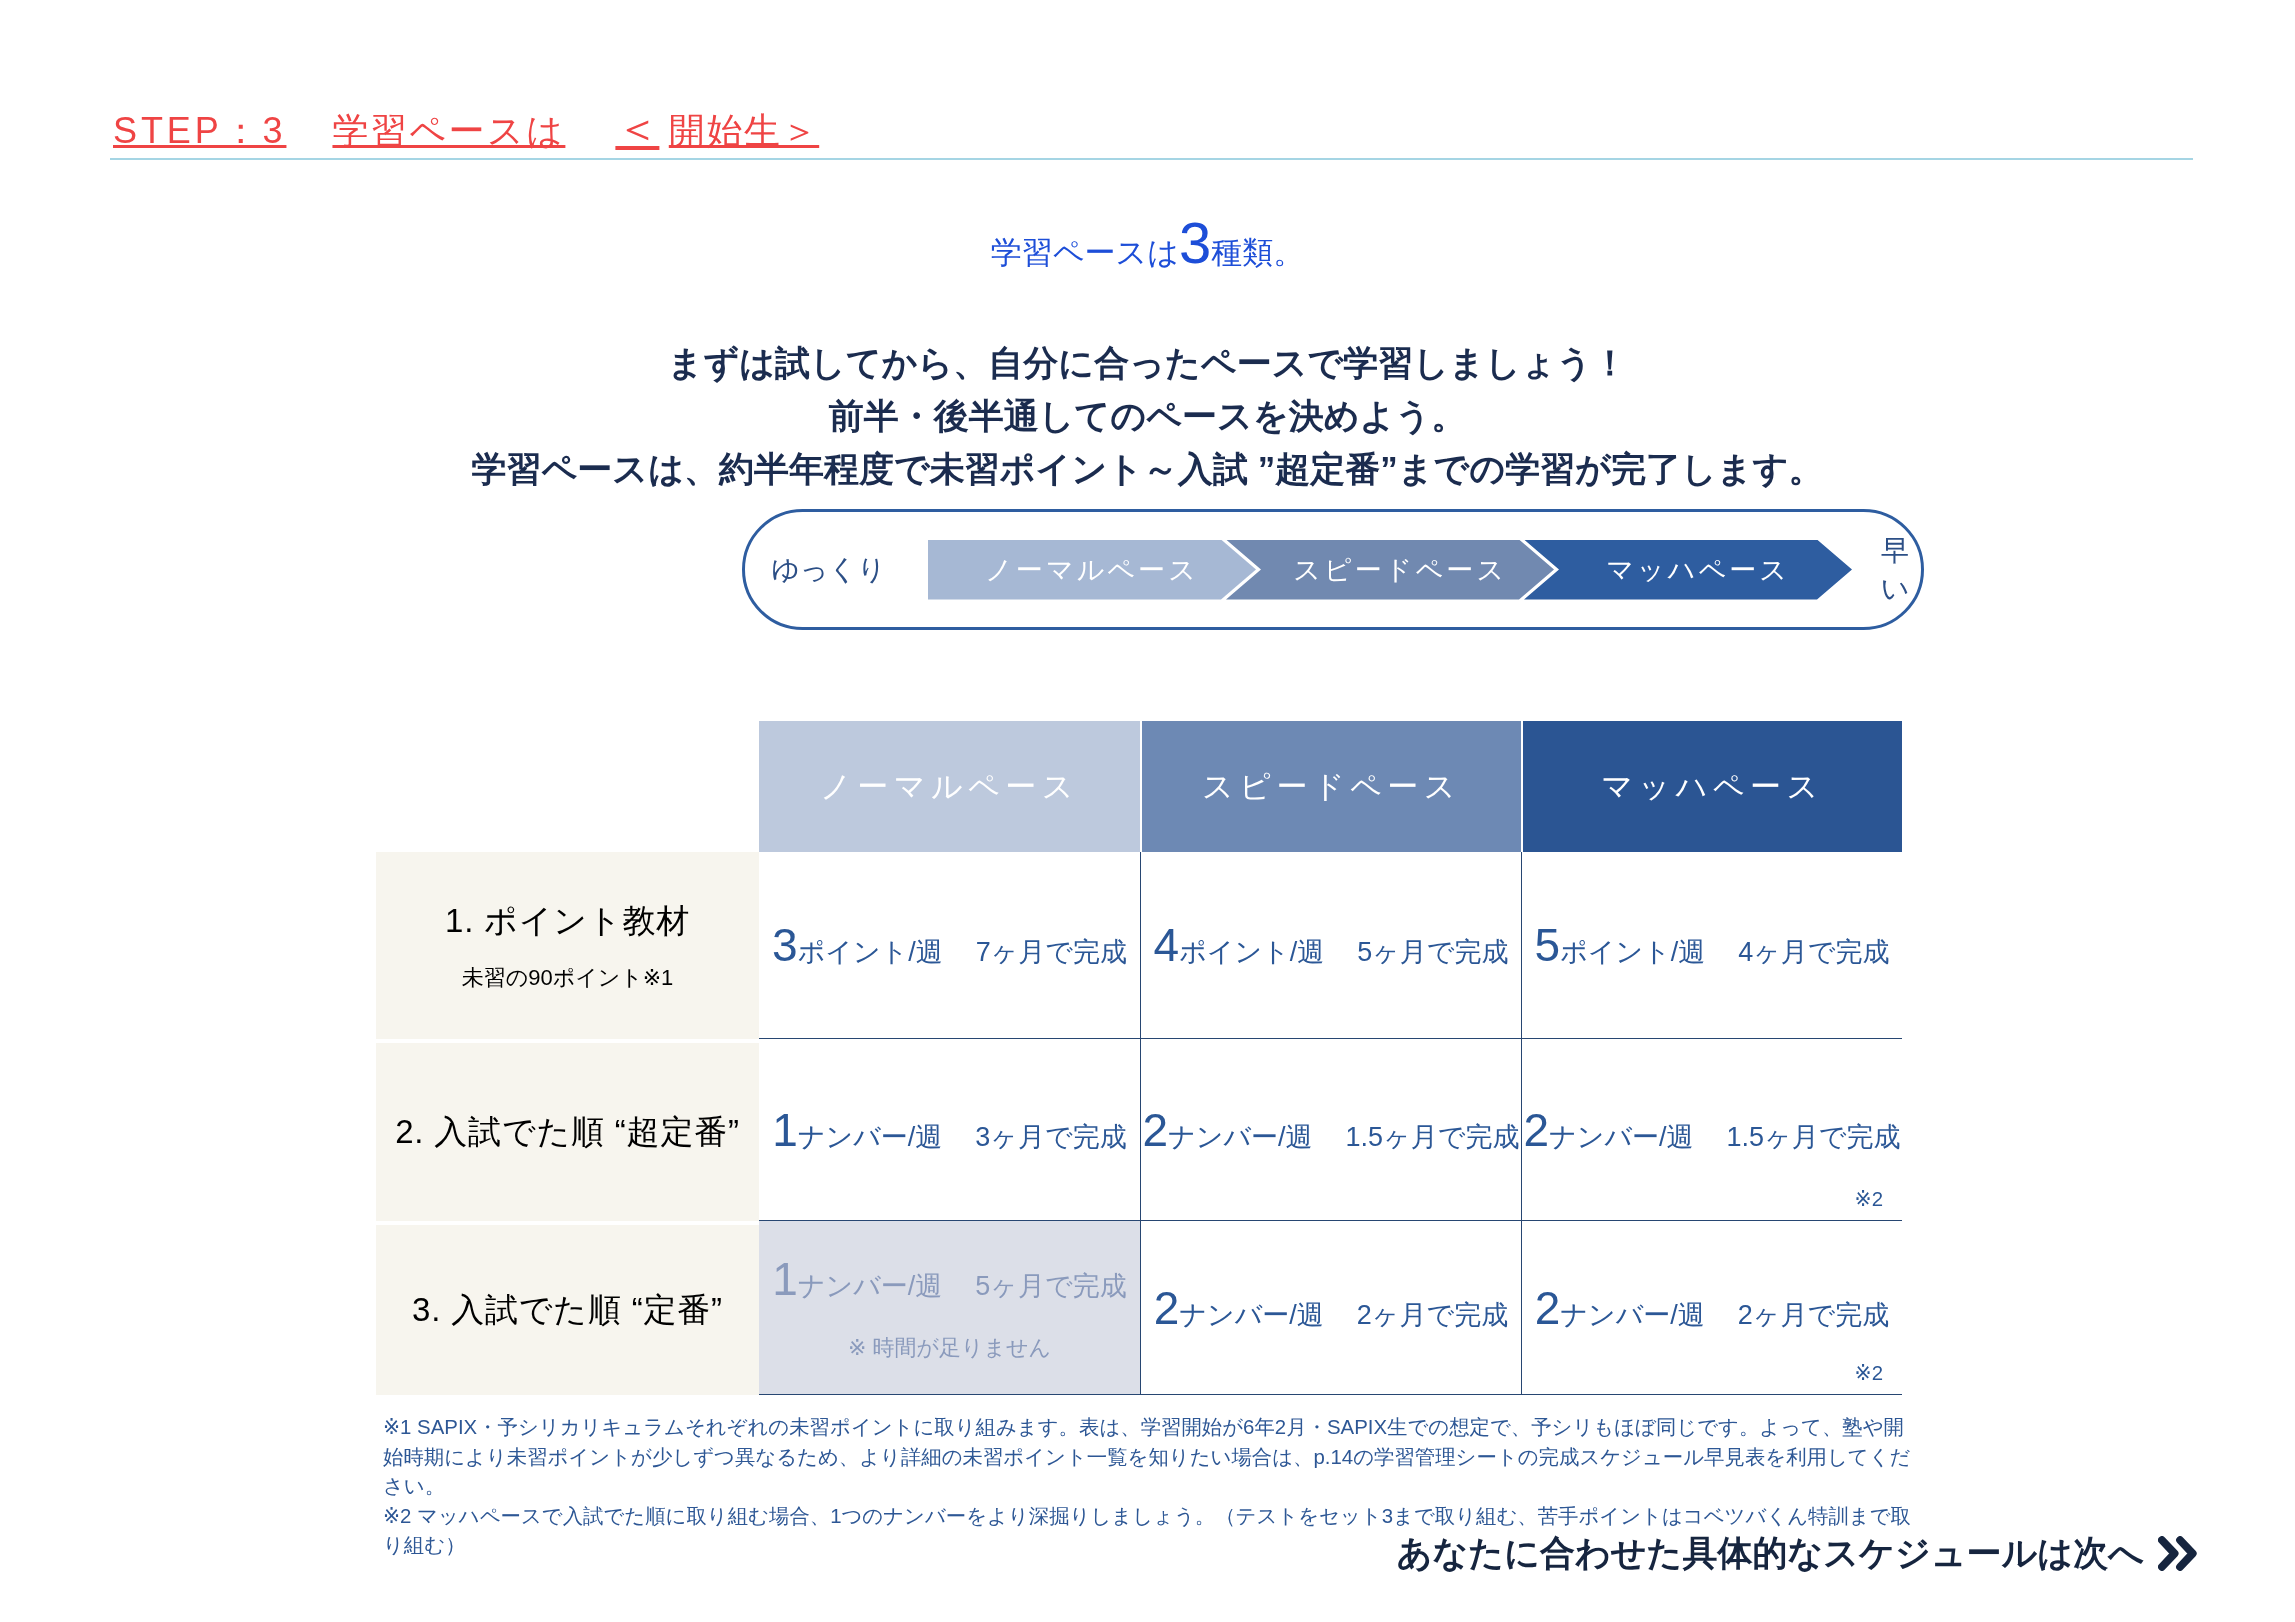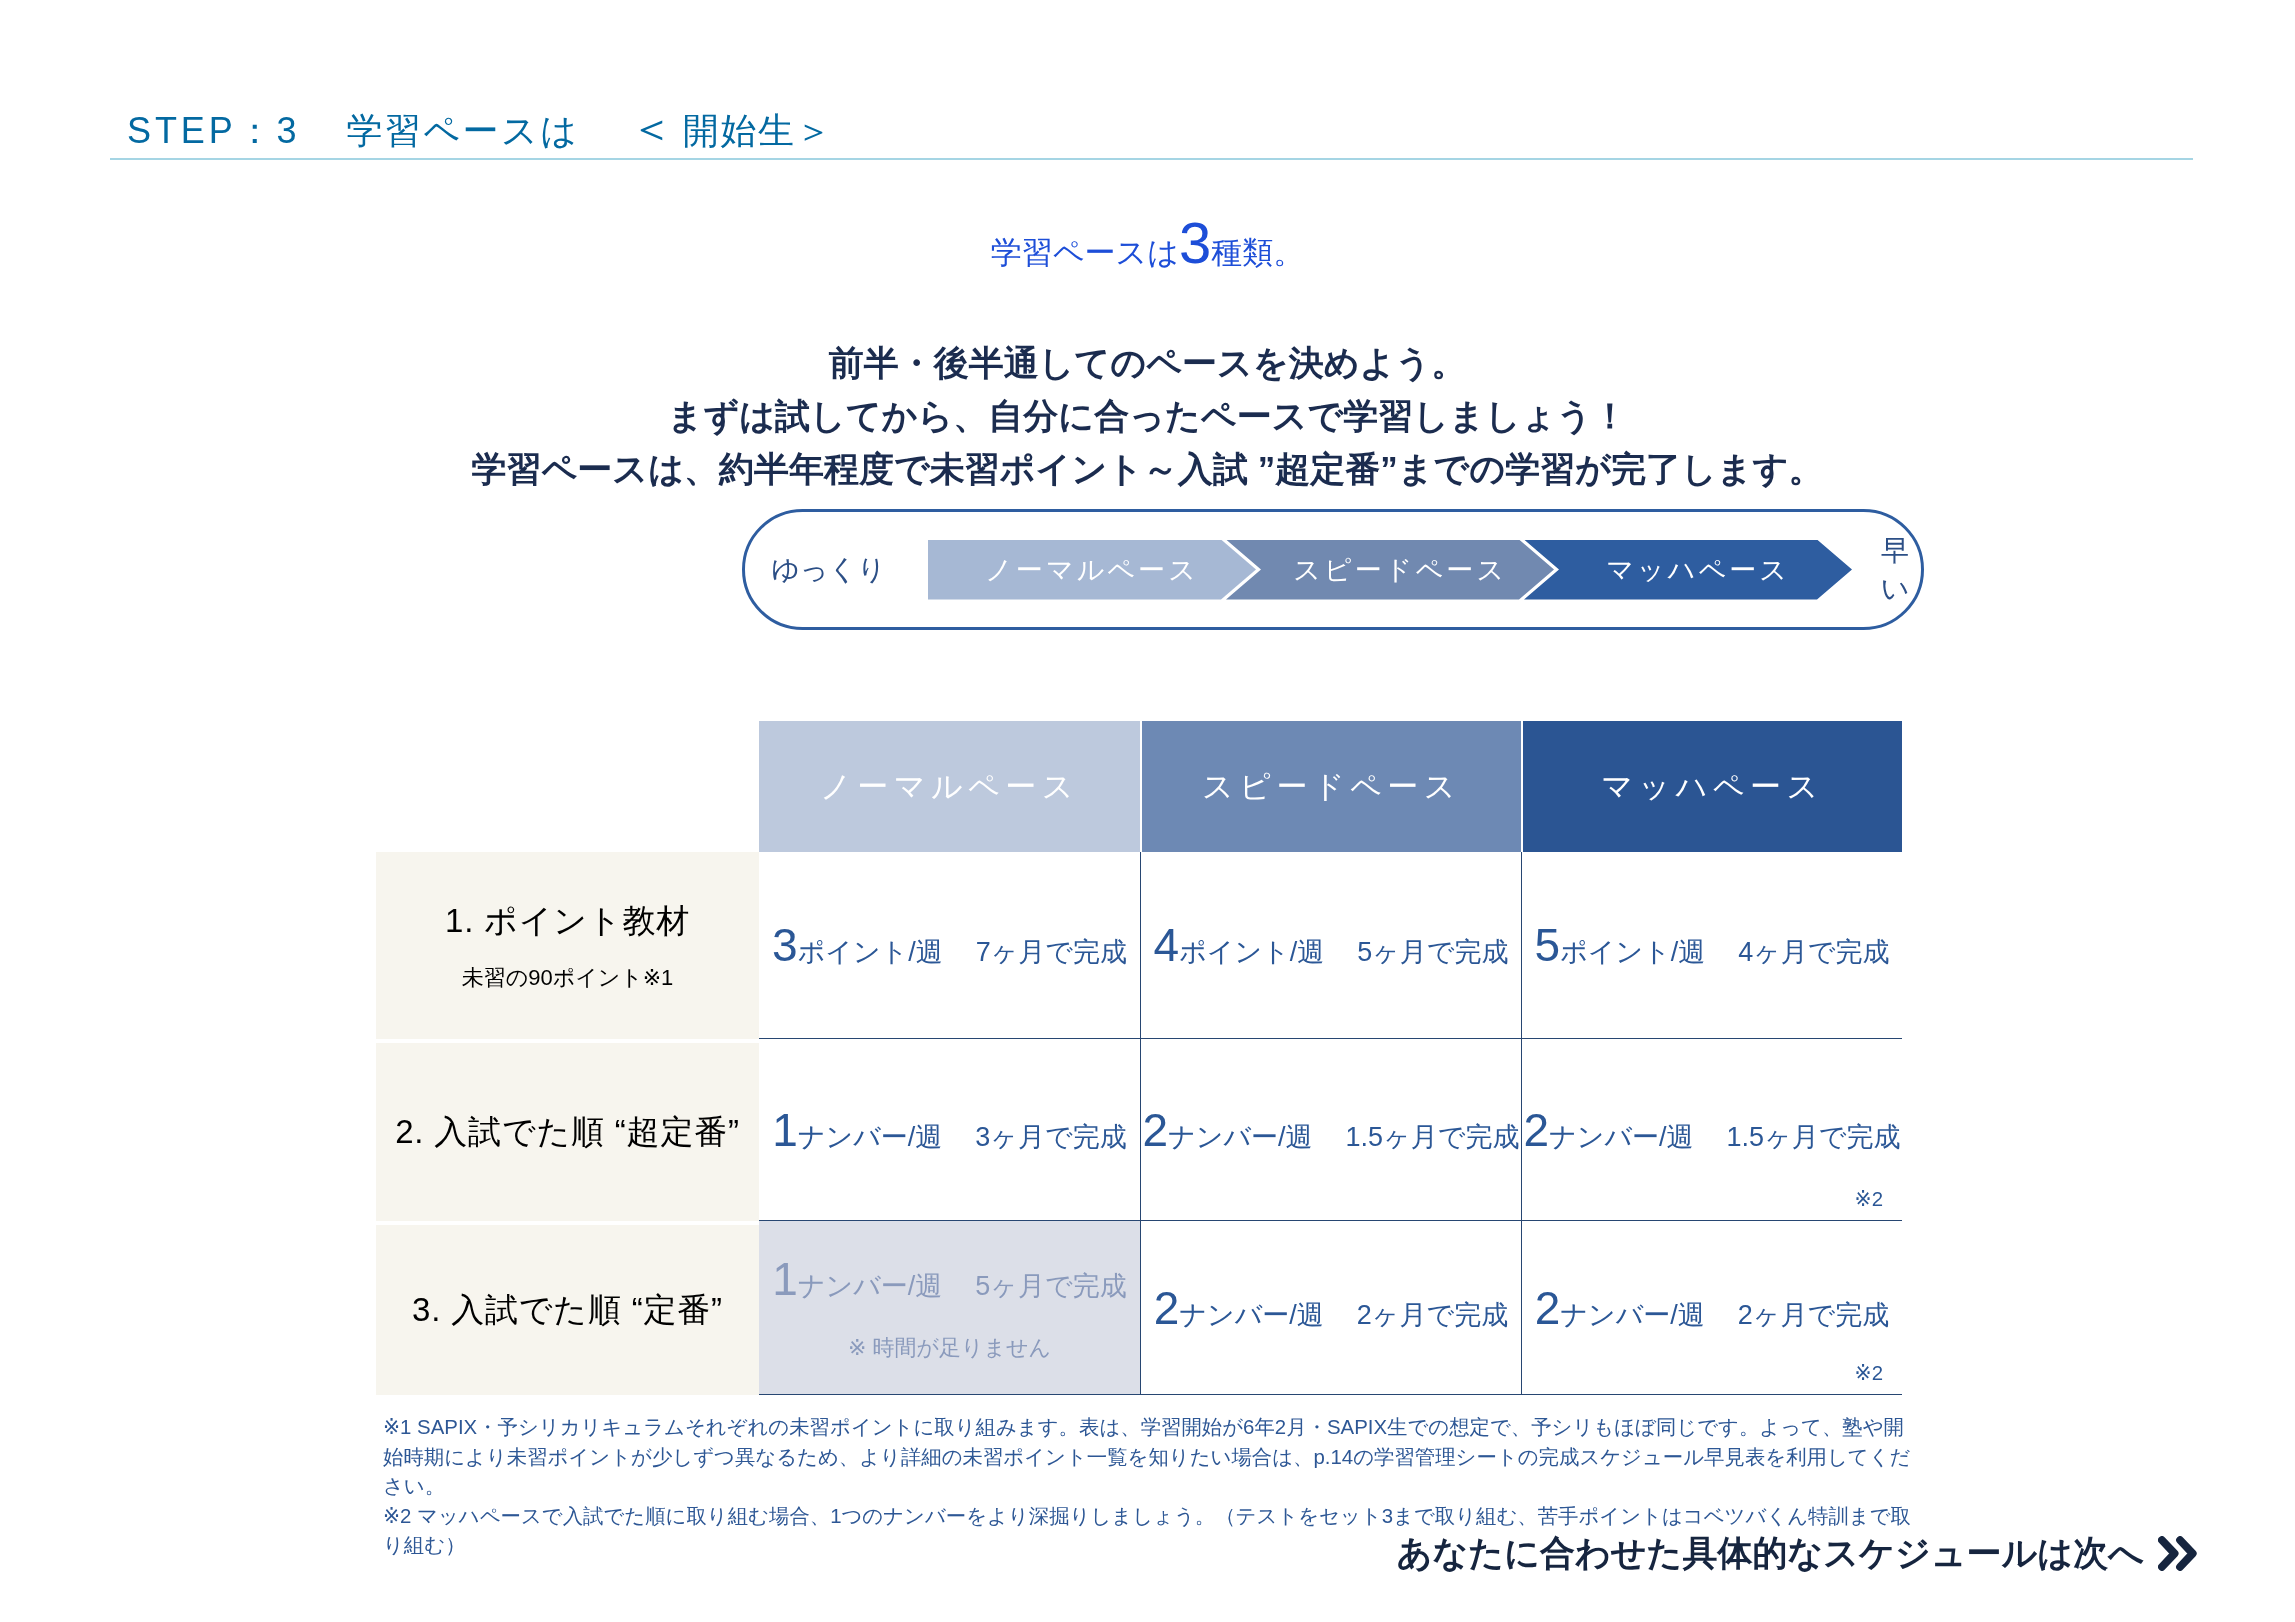--- a/index.html
+++ b/index.html
@@ -1,21 +1,21 @@
 <!DOCTYPE html>
 <html lang="ja" style="font-size:12.6px"><head>
 <meta charset="utf-8">
 <style>
   * { margin:0; padding:0; box-sizing:border-box; }
   html,body { background:#ffffff; }
   body { font-family:"Liberation Sans","DejaVu Sans",sans-serif; }
   .page { position:relative; width:2295px; height:1622px; background:#ffffff; overflow:hidden; }
 
   
-  .header { position:absolute; left:127px; top:99px; display:flex; align-items:baseline; color:#0369a1; white-space:nowrap; }
+  .header { position:absolute; left:113px; top:99px; display:flex; align-items:baseline; color:#ef4444; white-space:nowrap;text-decoration:underline; }
   .header .step  { font-size:36px; letter-spacing:3.9px; }
   .header .title { font-size:36px; margin-left:46px; letter-spacing:2.4px; }
   .header .bracket { font-size:44px; margin-left:50px; font-weight:400; }
   .header .grade { font-size:49px; font-weight:700; letter-spacing:1.6px; }
   .header .suffix { font-size:36px; margin-left:9.4px; letter-spacing:1.6px; }
   .header-rule { position:absolute; left:110px; top:158px; width:2083px; height:1.6px; background:#a5d5e4; }
 
   
   .intro { position:absolute; left:0; top:209px; width:100%; text-align:center; color:#1d4ed8; }
   .intro .pre, .intro .post { font-size:31px; }
@@ -92,22 +92,22 @@
     <span class="bracket">＜</span>
     <span class="suffix">開始生＞</span>
   </div>
   <div class="header-rule"></div>
 
   <div class="intro">
     <span class="pre">学習ペースは</span><span class="count">3</span><span class="post">種類。</span>
   </div>
 
   <div class="description">
+    <div>まずは試してから、自分に合ったペースで学習しましょう！</div>
     <div>前半・後半通してのペースを決めよう。</div>
-    <div>まずは試してから、自分に合ったペースで学習しましょう！</div>
     <div>学習ペースは、約半年程度で未習ポイント～入試 ”超定番”までの学習が完了します。</div>
   </div>
 
   <div class="pace-pill">
     <div class="pace-end slow">ゆっくり</div>
     <div class="pace-bar">
       <div class="pace-seg first seg-normal">ノーマルペース</div>
       <div class="pace-seg notched seg-speed">スピードペース</div>
       <div class="pace-seg notched seg-mach">マッハペース</div>
     </div>

